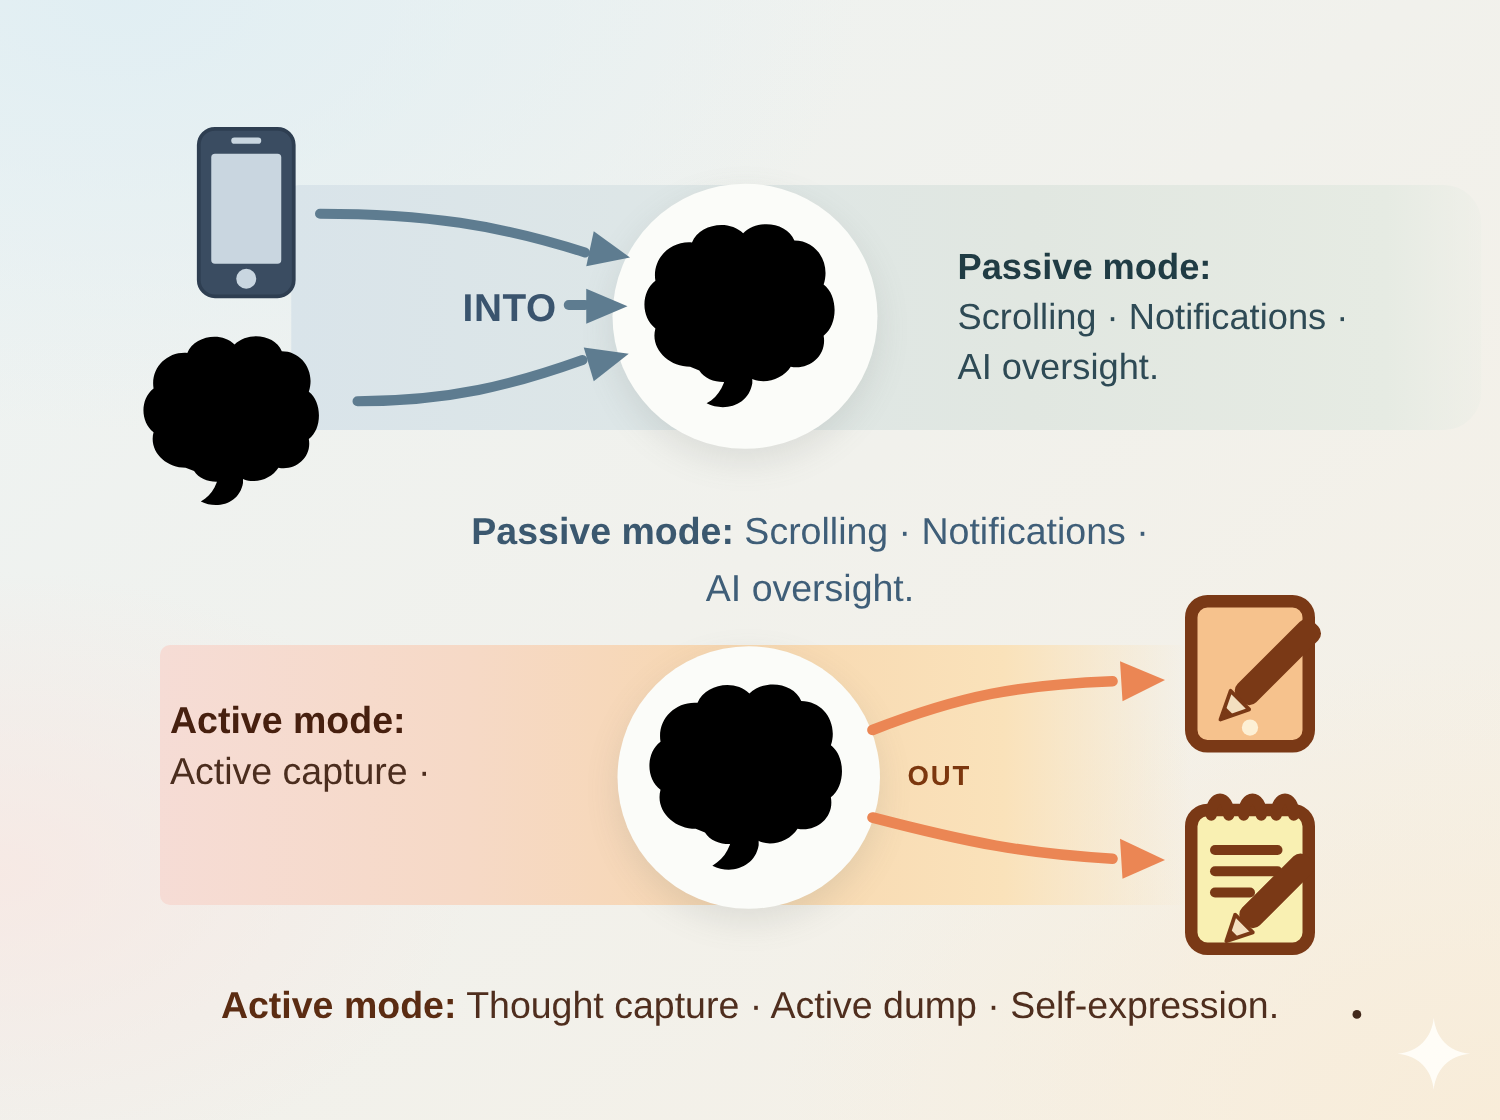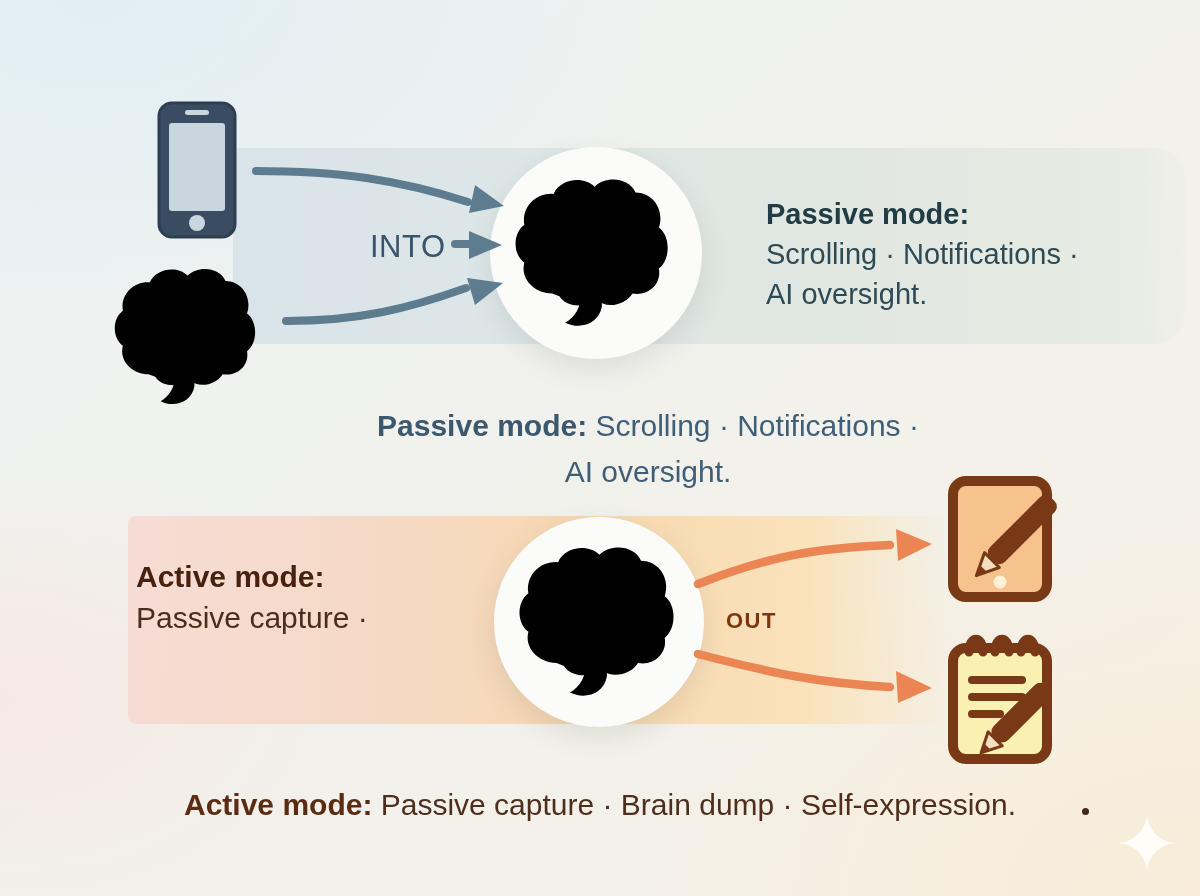--- a/index.html
+++ b/index.html
@@ -35,21 +35,21 @@
   .brain-active { left:512px; top:540px;  width:178px; height:160px; }
   .tablet-icon  { left:946px; top:474px;  width:136px; height:130px; }
   .notepad-icon { left:946px; top:624px;  width:136px; height:142px; }
   .sparkle      { left:1118px; top:814px; width:58px;  height:58px; }
   .speck { left:1082px; top:808px; width:7px; height:7px; border-radius:50%; background:#42291b; }
   .overlay { left:0; top:0; width:1200px; height:896px; pointer-events:none; }
   .brain-slate  { --bfill:url(#gradSlate);   --bstem:#a9bbae; --bline:#3d5763; }
   .brain-orangeA{ --bfill:url(#gradOrangeA); --bstem:#ef8458; --bline:#a53c14; }
   .brain-orangeB{ --bfill:url(#gradOrangeB); --bstem:#ee7f55; --bline:#9b3a10; }
   
-  .into-label { left:370px; top:229px; font-size:31px; font-weight:normal; color:#3a546e; letter-spacing:.5px; }
+  .into-label { left:370px; top:229px; font-size:31px; font-weight:bold; color:#3a546e; letter-spacing:.5px; }
   .out-label  { left:726px; top:608px; font-size:22px; font-weight:bold; color:#7c370e; letter-spacing:1.5px; }
   .panel-passive { left:766px; top:194px; font-size:29px; line-height:40px; color:#2e4a55; }
   .panel-passive .t-bold { font-weight:bold; color:#203c44; }
   .panel-active { left:136px; top:556px; font-size:30px; line-height:41px; color:#4b2d1e; }
   .panel-active .t-bold { font-weight:bold; color:#47200f; }
   .caption-passive { left:0; top:403px; width:1200px; text-align:center; font-size:30px; line-height:46px; color:#3f5e78;padding-left:48px; }
   .caption-passive .t-bold { font-weight:bold; color:#3b586f; }
   .caption-active { left:0; top:788px; width:1200px; text-align:center; font-size:30px; color:#4f2e1e; }
   .caption-active .t-bold { font-weight:bold; color:#5b2c12; }
 </style>
@@ -167,25 +167,25 @@
     <div>AI oversight.</div>
   </div>
 
   <div class="abs caption-passive">
     <div><span class="t-bold">Passive mode:</span><span> Scrolling · Notifications ·</span></div>
     <div>AI oversight.</div>
   </div>
 
   <div class="abs panel-active">
     <div class="t-bold">Active mode:</div>
-    <div>Passive capture ·</div>
+    <div>Active capture ·</div>
   </div>
 
   <div class="abs caption-active">
-    <span class="t-bold">Active mode:</span><span> Passive capture · Brain dump · Self-expression.</span>
+    <span class="t-bold">Active mode:</span><span> Thought capture · Active dump · Self-expression.</span>
   </div>
 
   <svg class="abs sparkle" viewBox="0 0 56 56">
     <path d="M28,0 C29.5,16 40,26.5 56,28 C40,29.5 29.5,40 28,56 C26.5,40 16,29.5 0,28 C16,26.5 26.5,16 28,0 Z" fill="#fffef9" opacity="0.9"></path>
   </svg>
   <div class="abs speck"></div>
 
 </div>
 
 </body></html>

